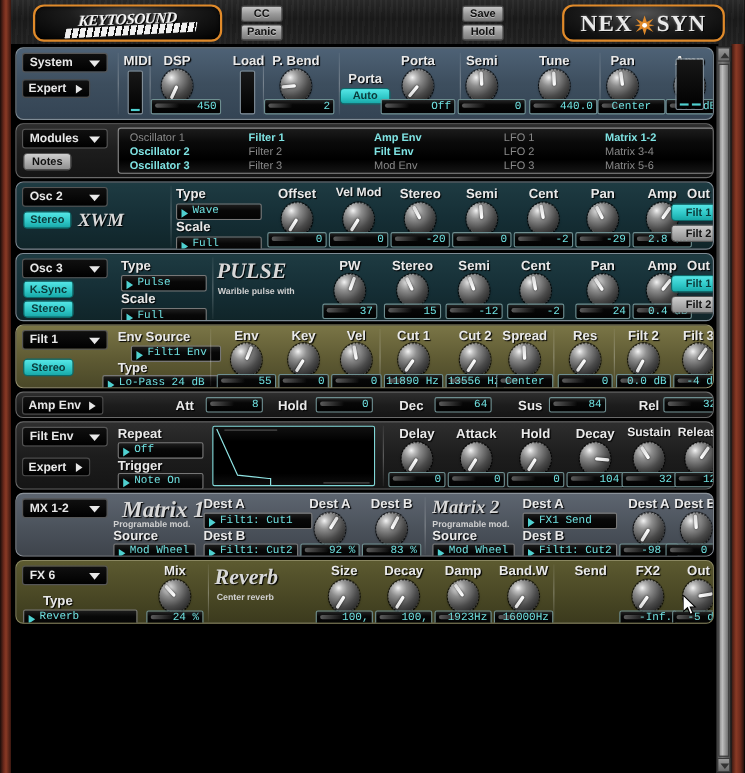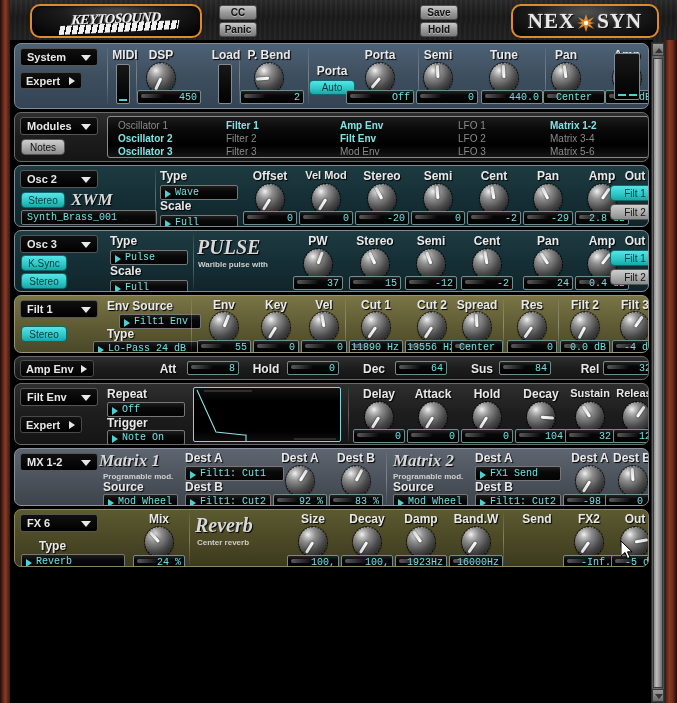--- a/index.html
+++ b/index.html
@@ -151,21 +151,21 @@
     border-left: 5px solid transparent; border-right: 5px solid transparent;
     border-top: 6px solid #e8e8e8;
   }
 
   .mini-btn {
     position: absolute;
     height: 15px; min-width: 44px;
     background: linear-gradient(180deg,#55e6e6 0%,#2ec6c6 60%,#18a8a8 100%);
     border: 1px solid #0c6a6a;
     border-radius: 4px;
-    color: #0a3a3a; font-size: 10px; font-weight: normal;
+    color: #0a3a3a; font-size: 10px; font-weight: bold;
     display: flex; align-items: center; justify-content: center;
   }
   .mini-btn.grey {
     background: linear-gradient(180deg,#cfcfcf 0%,#a8a8a8 60%,#8d8d8d 100%);
     border-color: #555; color: #111;
   }
   .expert-btn {
     position: absolute;
     width: 62px; height: 17px;
     background: linear-gradient(180deg,#121212,#000);
@@ -479,21 +479,20 @@
     </div>
   </div>
 
   <div class="mod teal" style="height:62px;">
     <div class="mod-name">
       <span>Osc 2</span>
       <span class="caret"></span>
     </div>
     <div class="mini-btn" style="left:6px; top:26px; width:44px; height:16px;">Stereo</div>
     <div class="sect-title" style="left:56px; top:24px; font-size:17px;">XWM</div>
-    <div class="combo nameslot" style="left:6px; top:44px; width:136px;">Synth_Brass_001</div>
 
     <div class="vsep" style="left:140px; top:3px; height:56px;"></div>
     <div class="klabel" style="left:145px; top:3px; text-align:left;">Type</div>
     <div class="combo" style="left:145px; top:19px; width:78px;">Wave</div>
     <div class="klabel" style="left:145px; top:33px; text-align:left;">Scale</div>
     <div class="combo" style="left:145px; top:49px; width:78px;">Full</div>
 
     <div id="osc2-knobs">
         <div class="klabel" style="left: 228px; top: 3px; width: 54px;">Offset</div>
         <div class="knob" style="left: 241px; top: 18px;">
@@ -734,21 +733,21 @@
         <div class="lcd" style="left: 598px; top: 45px; width: 48px;">127</div>
       </div>
   </div>
 
   <div class="mod grey" style="height:58px;">
     <div class="mod-name">
       <span>MX 1-2</span>
       <span class="caret"></span>
     </div>
 
-    <div class="sect-title" style="left:84px; top:2px; font-size:17px;">Matrix 1</div>
+    <div class="sect-title" style="left:96px; top:2px; font-size:21px;">Matrix 1</div>
     <div class="sect-sub" style="left:88px; top:23px;">Programable mod.</div>
     <div class="klabel" style="left:88px; top:31px; text-align:left;">Source</div>
     <div class="combo" style="left:88px; top:45px; width:75px;">Mod Wheel</div>
 
     <div class="klabel" style="left:170px; top:2px; text-align:left;">Dest A</div>
     <div class="combo" style="left:170px; top:17px; width:99px;">Filt1: Cut1</div>
     <div class="klabel" style="left:170px; top:31px; text-align:left;">Dest B</div>
     <div class="combo" style="left:170px; top:45px; width:86px;">Filt1: Cut2</div>
 
     <div class="klabel" style="left:258px; top:2px; width:54px;">Dest A</div>

